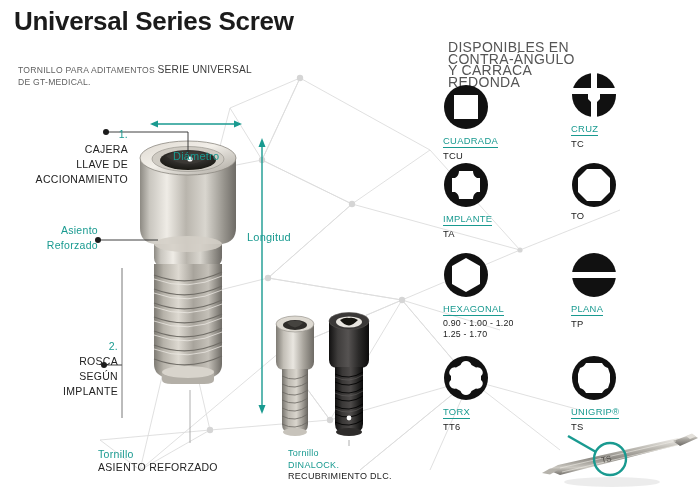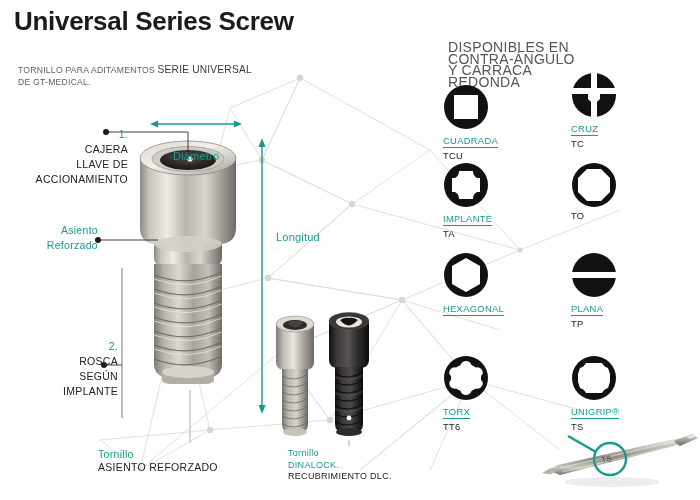--- a/index.html
+++ b/index.html
@@ -35,21 +35,21 @@
 
   .lbl-cajera   { left: 10px; top: 126px; width: 118px; }
   .lbl-asiento  { left: 10px; top: 222px; width: 88px; }
   .lbl-rosca    { left: 10px; top: 338px; width: 108px; }
 
   
   .dim-word {
     position: absolute; color: #199a90; font-size: 11px; letter-spacing: 0.2px;
   }
   .dim-diametro { left: 173px; top: 112px; margin-top: 38px; }
-  .dim-longitud { left: 276px; top: 231px; }
+  .dim-longitud { left: 247px; top: 231px; }
 
   
   .cap { position: absolute; text-align: left; line-height: 13px; letter-spacing: 0.3px; }
   .cap .t { color: #199a90; font-size: 10.5px; display: block; }
   .cap .d { color: #222; font-size: 10.5px; display: block; }
   .cap-asiento { left: 98px; top: 448px; width: 200px; }
   .cap-dina    { left: 288px; top: 448px; width: 130px; font-size: 9px; }
   .cap-dina .t, .cap-dina .d { font-size: 9px; line-height: 11.5px; }
 
   
@@ -376,20 +376,22 @@
       </svg>
       <span class="code">TO</span>
     </div>
 
     <div class="icon-cell" style="left:0;top:180px">
       <svg class="glyph" viewBox="0 0 46 46">
         <circle cx="23" cy="23" r="22" fill="#111"></circle>
         <polygon points="23,6 37,14 37,32 23,40 9,32 9,14" fill="#fff"></polygon>
       </svg>
       <span class="name">HEXAGONAL</span>
+      <span class="sizes" style="white-space:pre-line">0.90 - 1.00 - 1.20
+1.25 - 1.70</span>
     </div>
 
     <div class="icon-cell" style="left:128px;top:180px">
       <svg class="glyph" viewBox="0 0 46 46">
         <circle cx="23" cy="23" r="22" fill="#111"></circle>
         <rect x="0" y="20" width="46" height="6" fill="#fff"></rect>
       </svg>
       <span class="name">PLANA</span>
       <span class="code">TP</span>
     </div>

